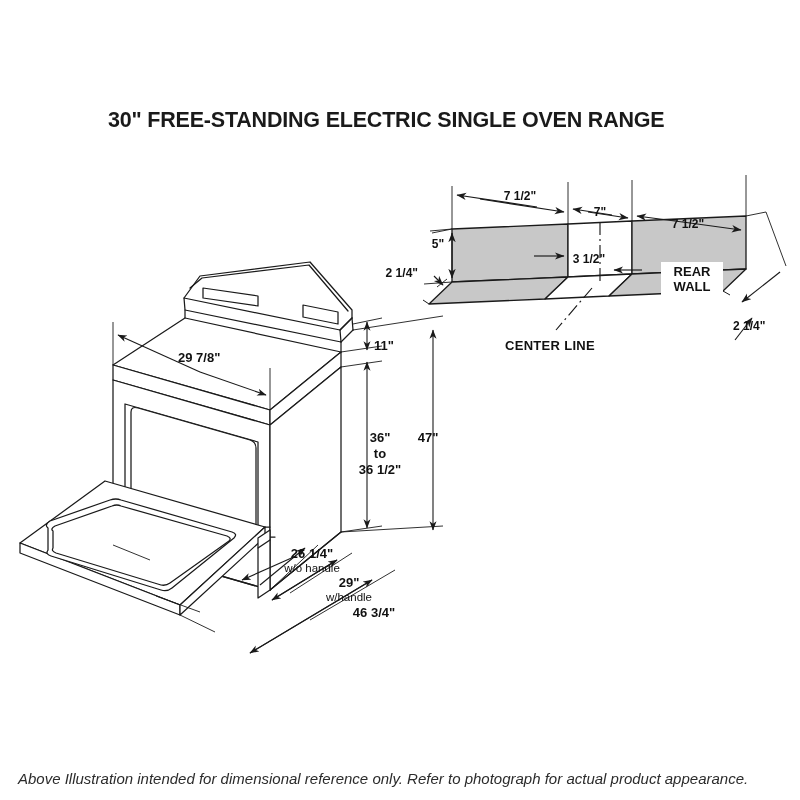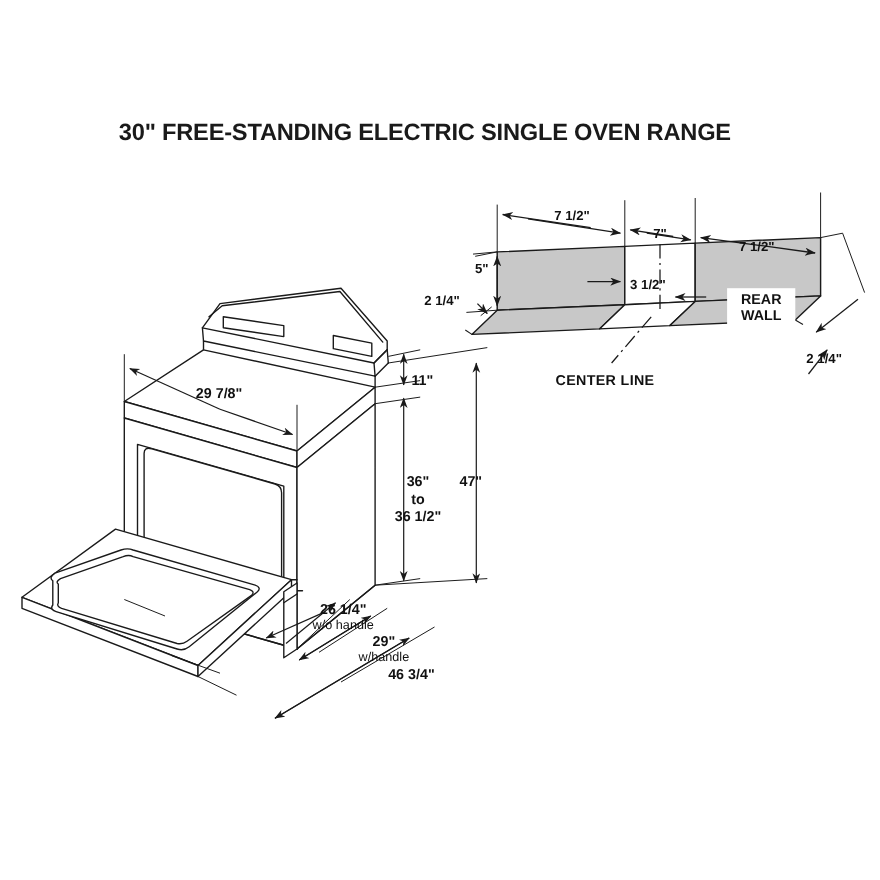--- a/index.html
+++ b/index.html
@@ -302,13 +302,14 @@
       <text class="dim-small" x="520" y="200" text-anchor="middle">7 1/2"</text>
       <text class="dim-small" x="600" y="216" text-anchor="middle">7"</text>
       <text class="dim-small" x="688" y="228" text-anchor="middle">7 1/2"</text>
       <text class="dim-small" x="438" y="248" text-anchor="middle">5"</text>
       <text class="dim-small" x="418" y="277" text-anchor="end">2 1/4"</text>
       <text class="dim-small" x="733" y="330" text-anchor="start">2 1/4"</text>
       <text class="dim-small" x="589" y="263" text-anchor="middle">3 1/2"</text>
     </g>
   </svg>
 
+  <div id="footer-note">Above Illustration intended for dimensional reference only. Refer to photograph for actual product appearance.</div>
 </div>
 
 </body></html>

